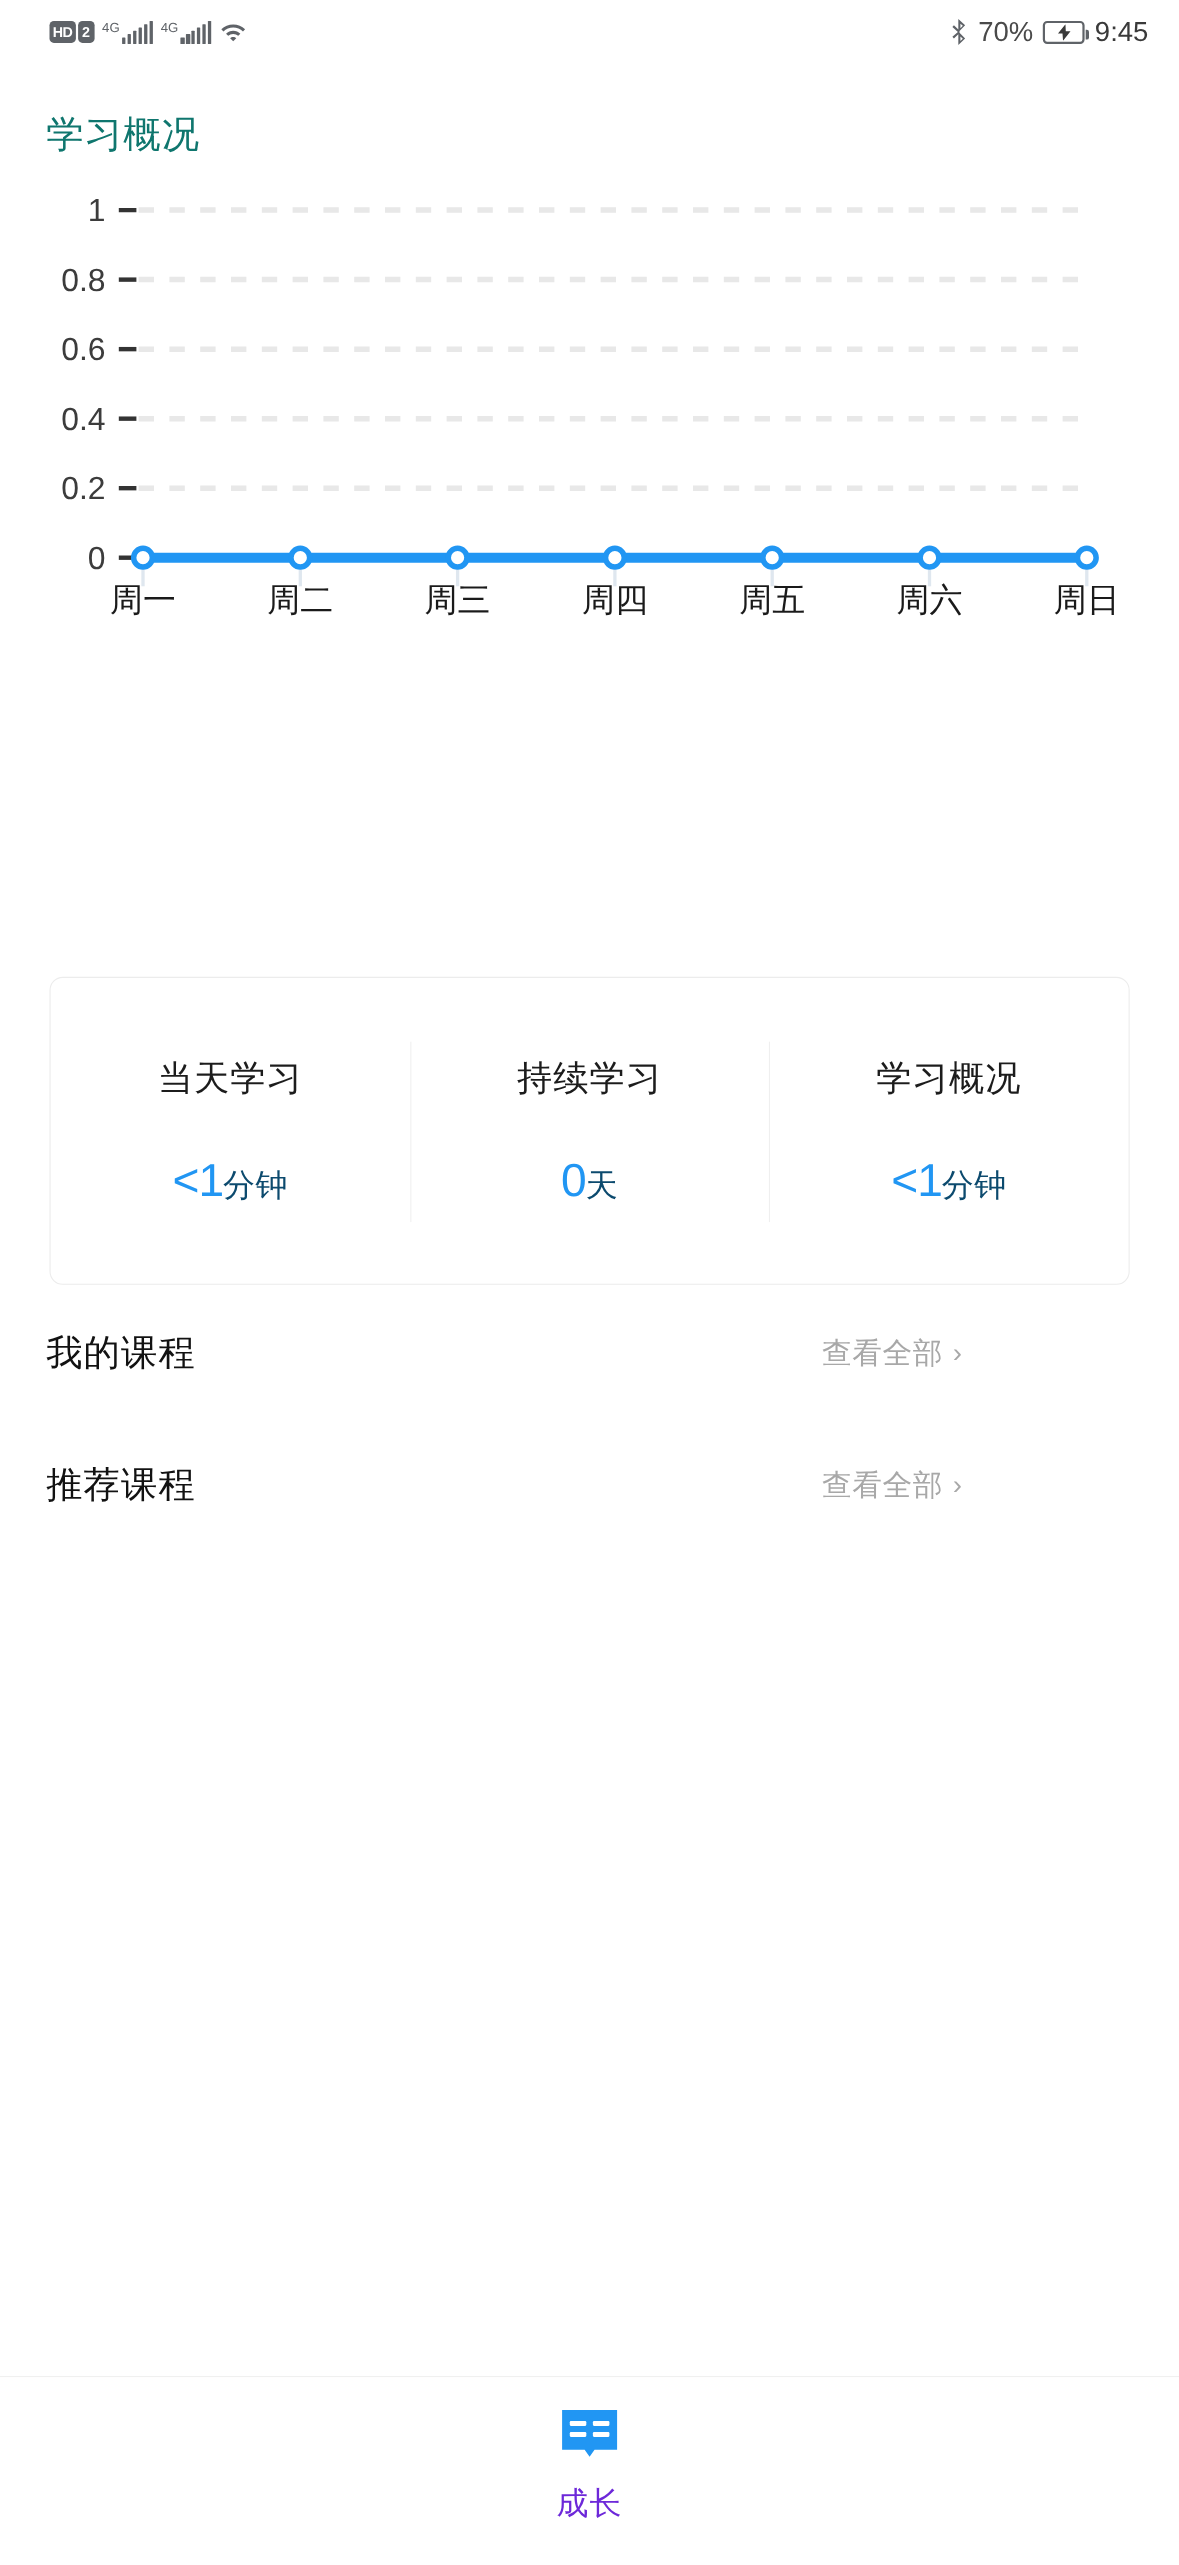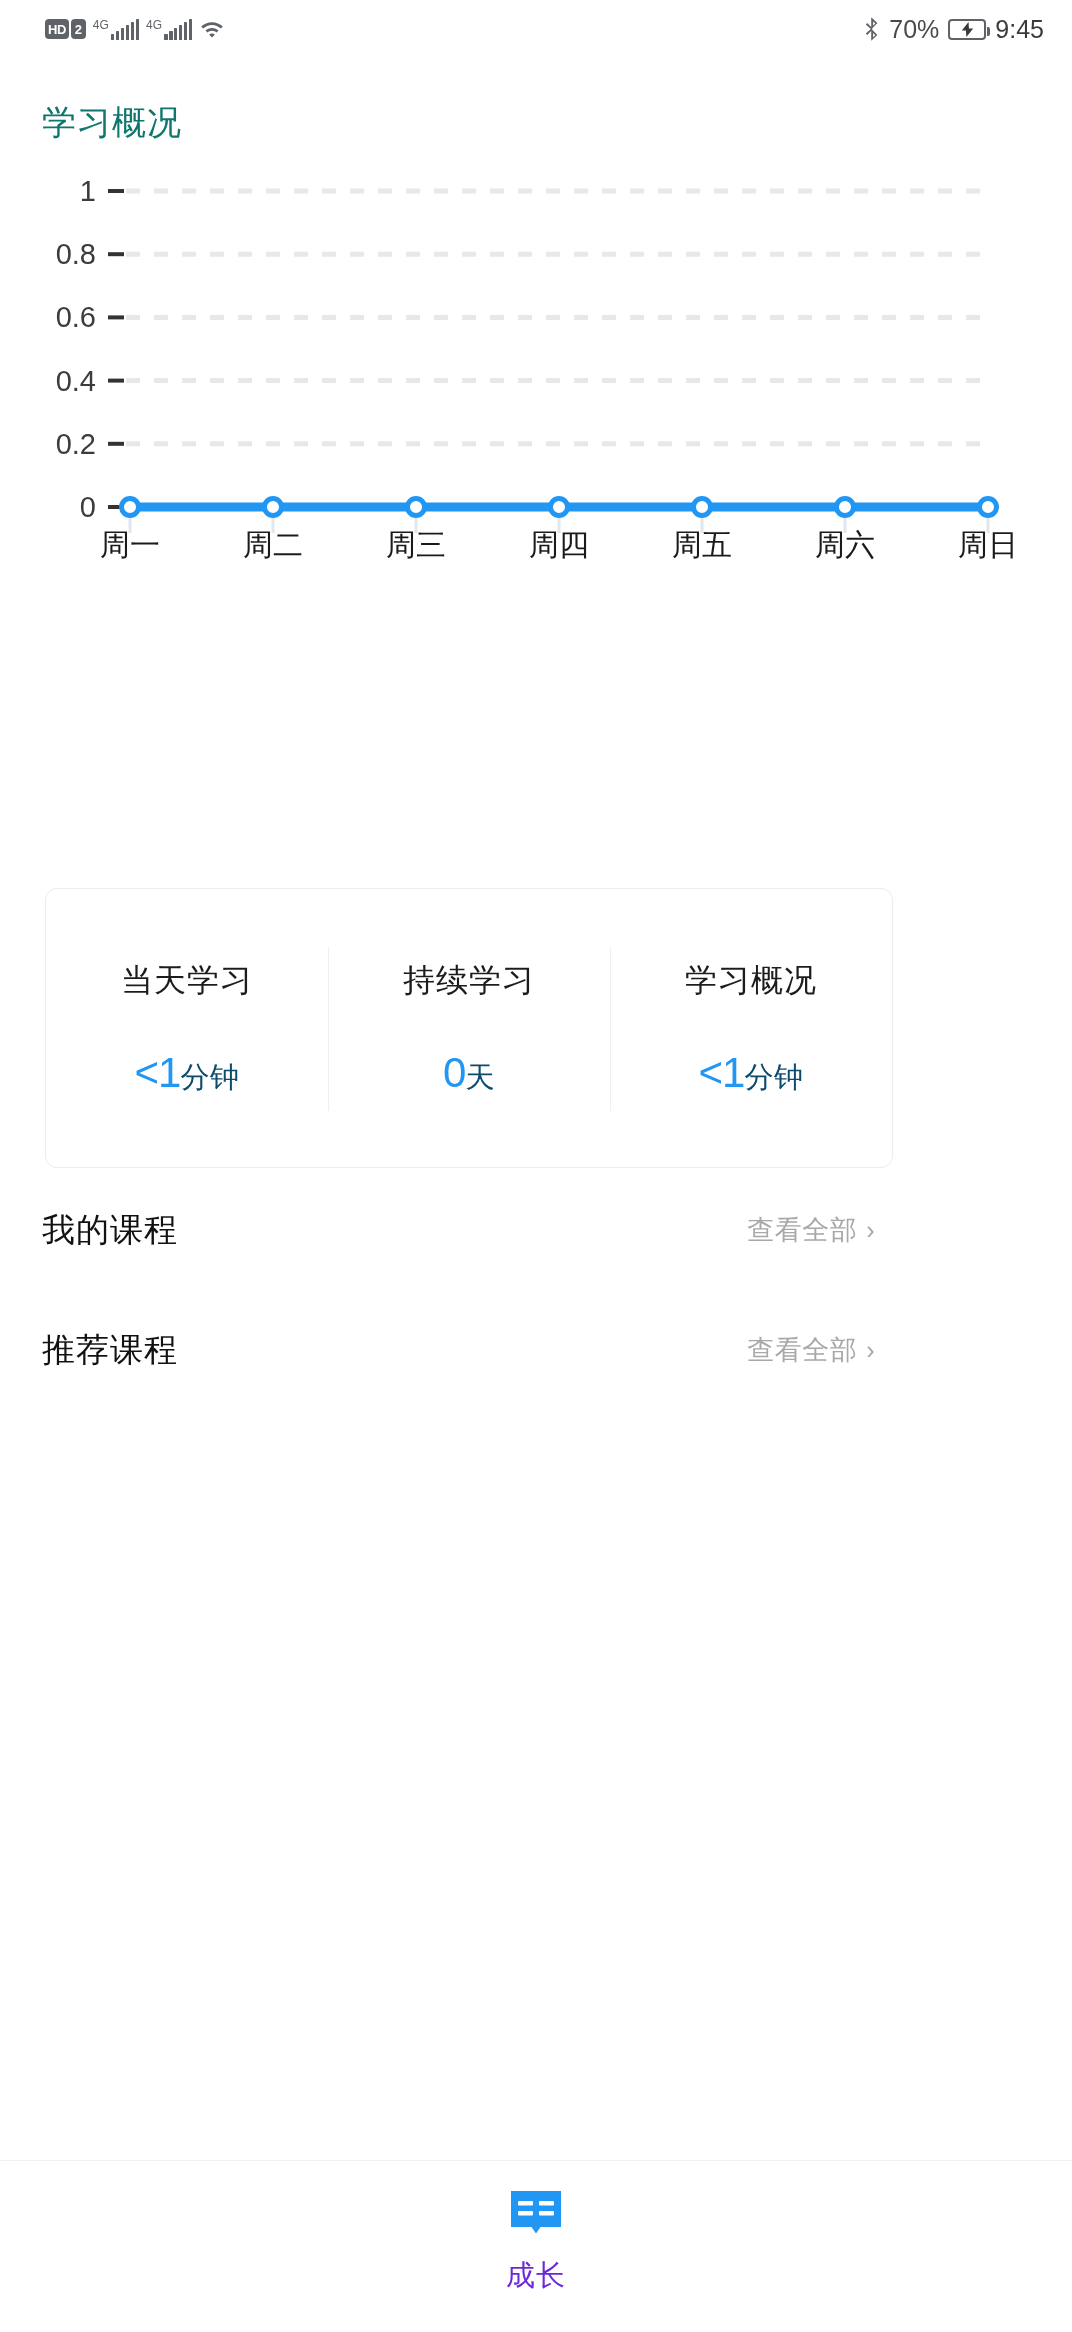--- a/index.html
+++ b/index.html
@@ -73,21 +73,21 @@
     font-family:"Liberation Sans","DejaVu Sans",sans-serif;
     font-size:29px; fill:#3c3c3c;
   }
   .xlabel {
     font-family:"Liberation Sans","DejaVu Sans",sans-serif;
     font-size:30px; fill:#1a1a1a;
   }
 
   
   .stats-card {
-    position:absolute; left:45px; top:888px; width:848px; height:280px;
+    position:absolute; left:45px; top:888px; width:982px; height:280px;
     border:1px solid #ececec; border-radius:12px; background:#fff;
     display:flex; align-items:stretch;text-align:center;
   }
   .stat-col {
     flex:1; position:relative;
     display:flex; flex-direction:column; align-items:center; justify-content:center;
     gap:46px;
   }
   .stat-col + .stat-col::before {
     content:""; position:absolute; left:0; top:58px;

